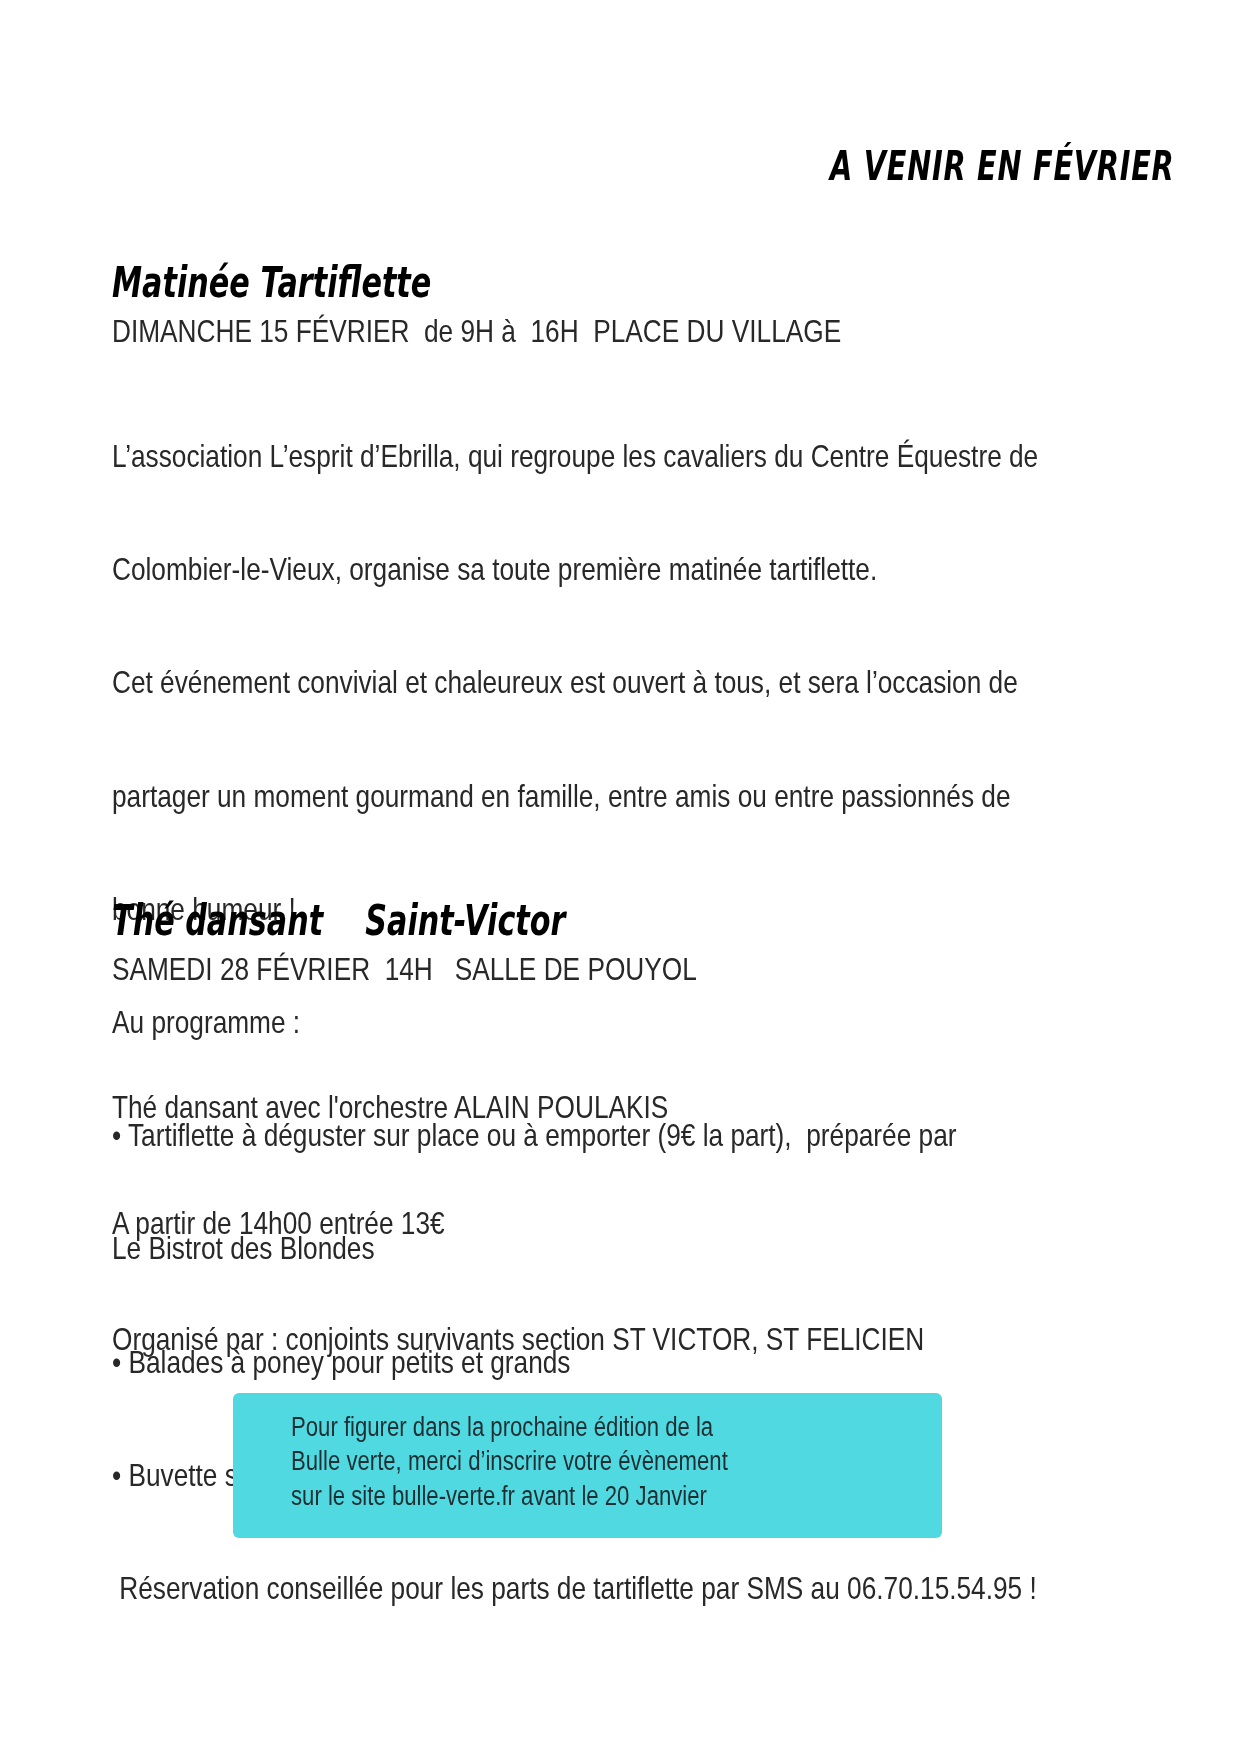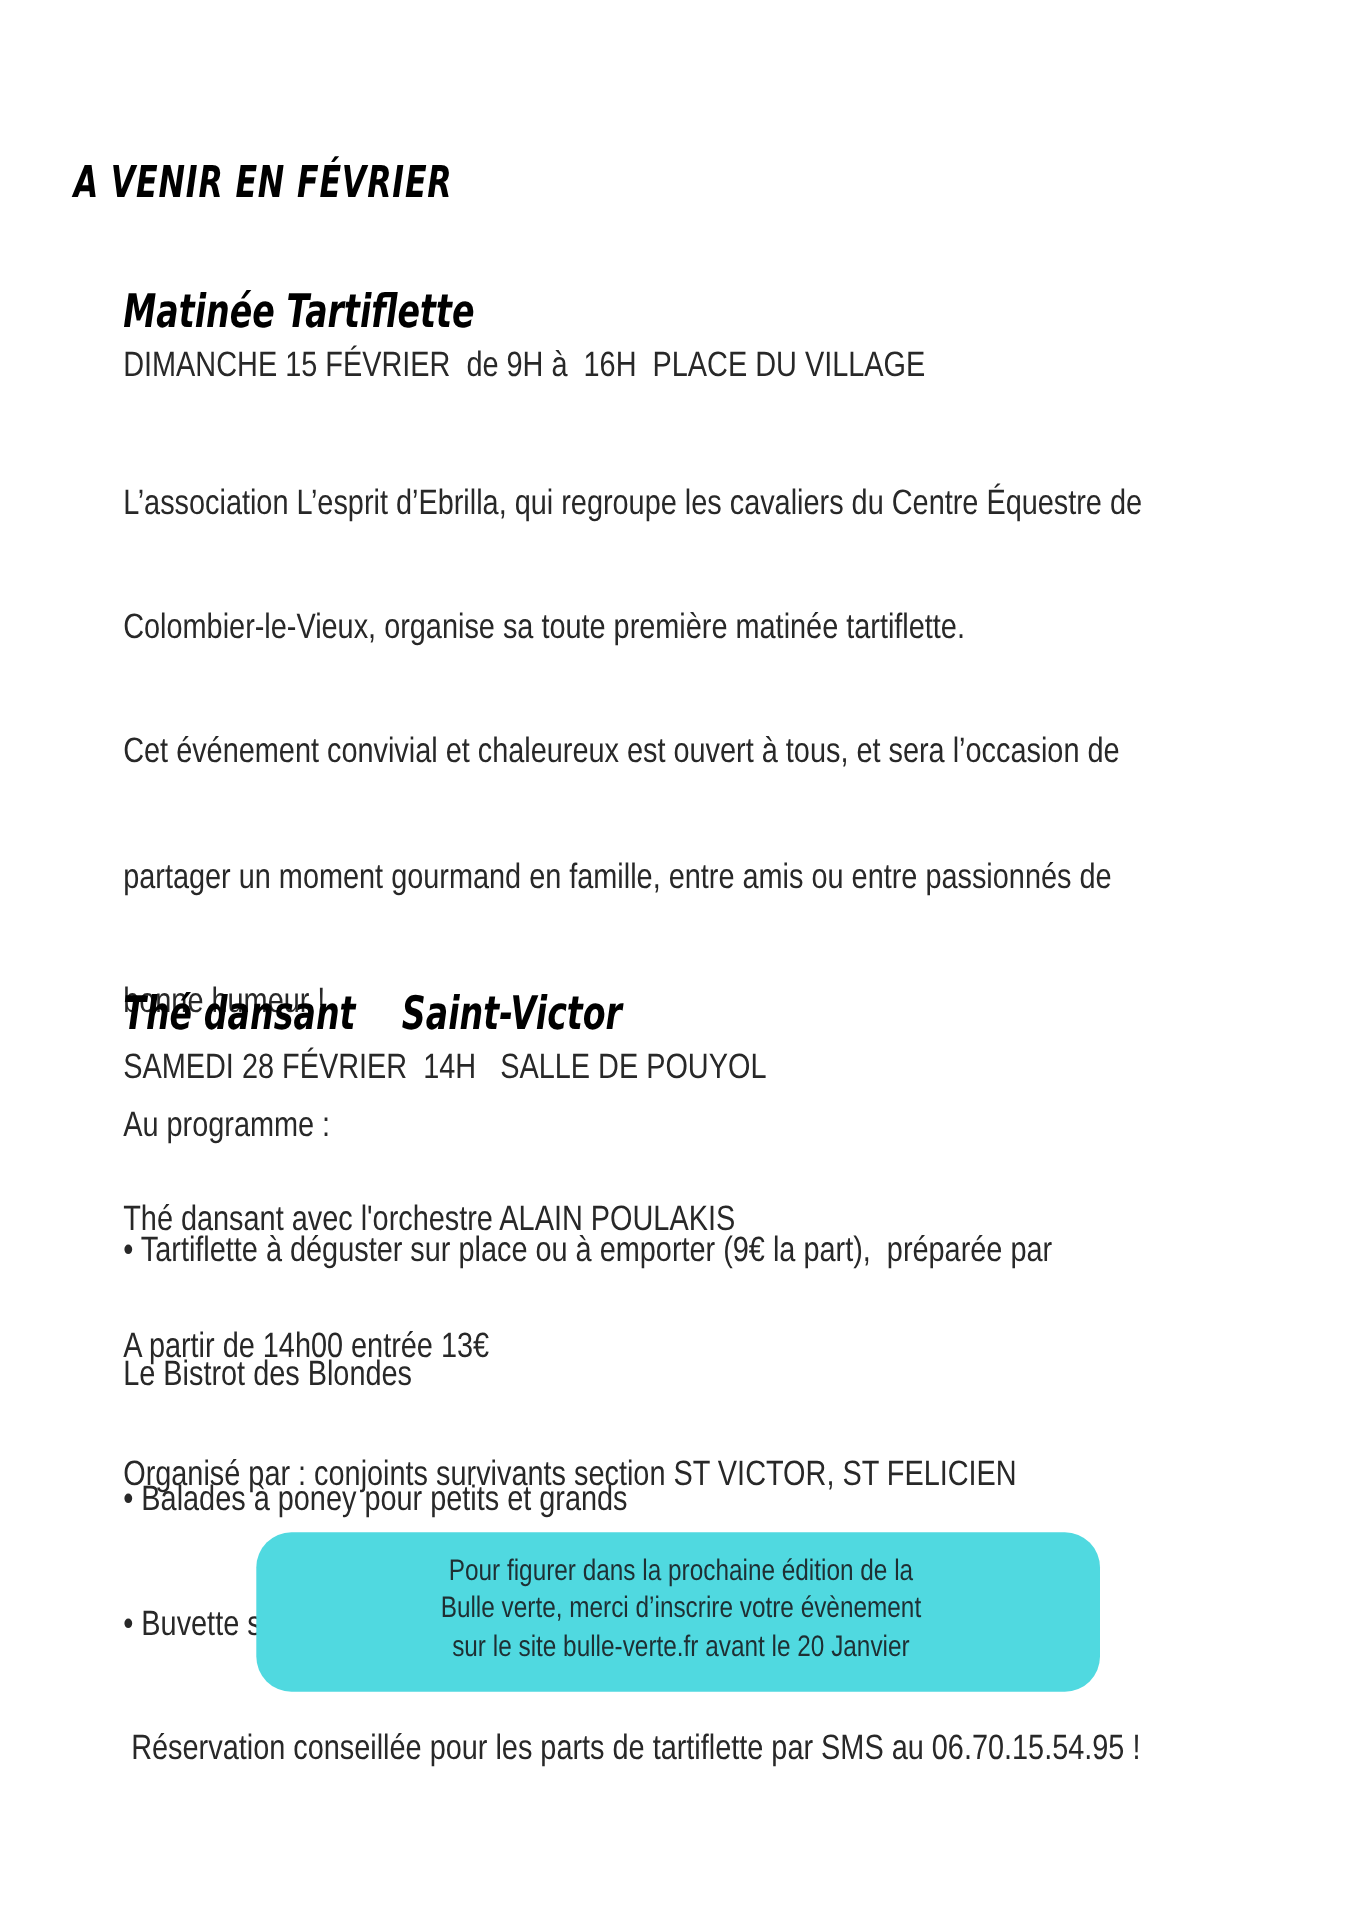--- a/index.html
+++ b/index.html
@@ -14,21 +14,21 @@
   
   .marker{
     font-family:"DejaVu Sans",sans-serif;
     font-weight:bold;
     font-style:italic;
     color:#000000;
     white-space:pre;
   }
   .title-row{
     position:absolute;top:138px;left:0;width:1241px;
-    text-align:left;
+    text-align:right;
   }
   .title-text{
     display:inline-block;
     font-size:40px;line-height:56px;
     transform:scaleX(0.72);
     letter-spacing:1px;
   }
   .heading{
     position:absolute;left:112px;
     font-size:42px;line-height:49px;
@@ -55,24 +55,23 @@
     font-size:32px;
   }
   .para-1{top:363px;}
   .para-1 .line{line-height:39.2px;}
   .para-2{top:1012px;}
   .para-2 .line{line-height:42px;}
   .line{white-space:pre-wrap;}
   .note-box{
     position:absolute;
     left:233px;top:1393px;
-    width:767px;height:145px;
-    border-radius:32px;
+    width:709px;height:145px;
+    border-radius:6px;
     background:#50d9e0;
-    text-align:center;
   }
   .note-text{
     margin:17px 0 0 58px;
     font-size:27px;
     color:#1e2f33;
     transform:scaleX(0.82);
     transform-origin:0 0;
     width:800px;
   }
   .note-text .line{line-height:34.4px;white-space:pre-wrap;}

